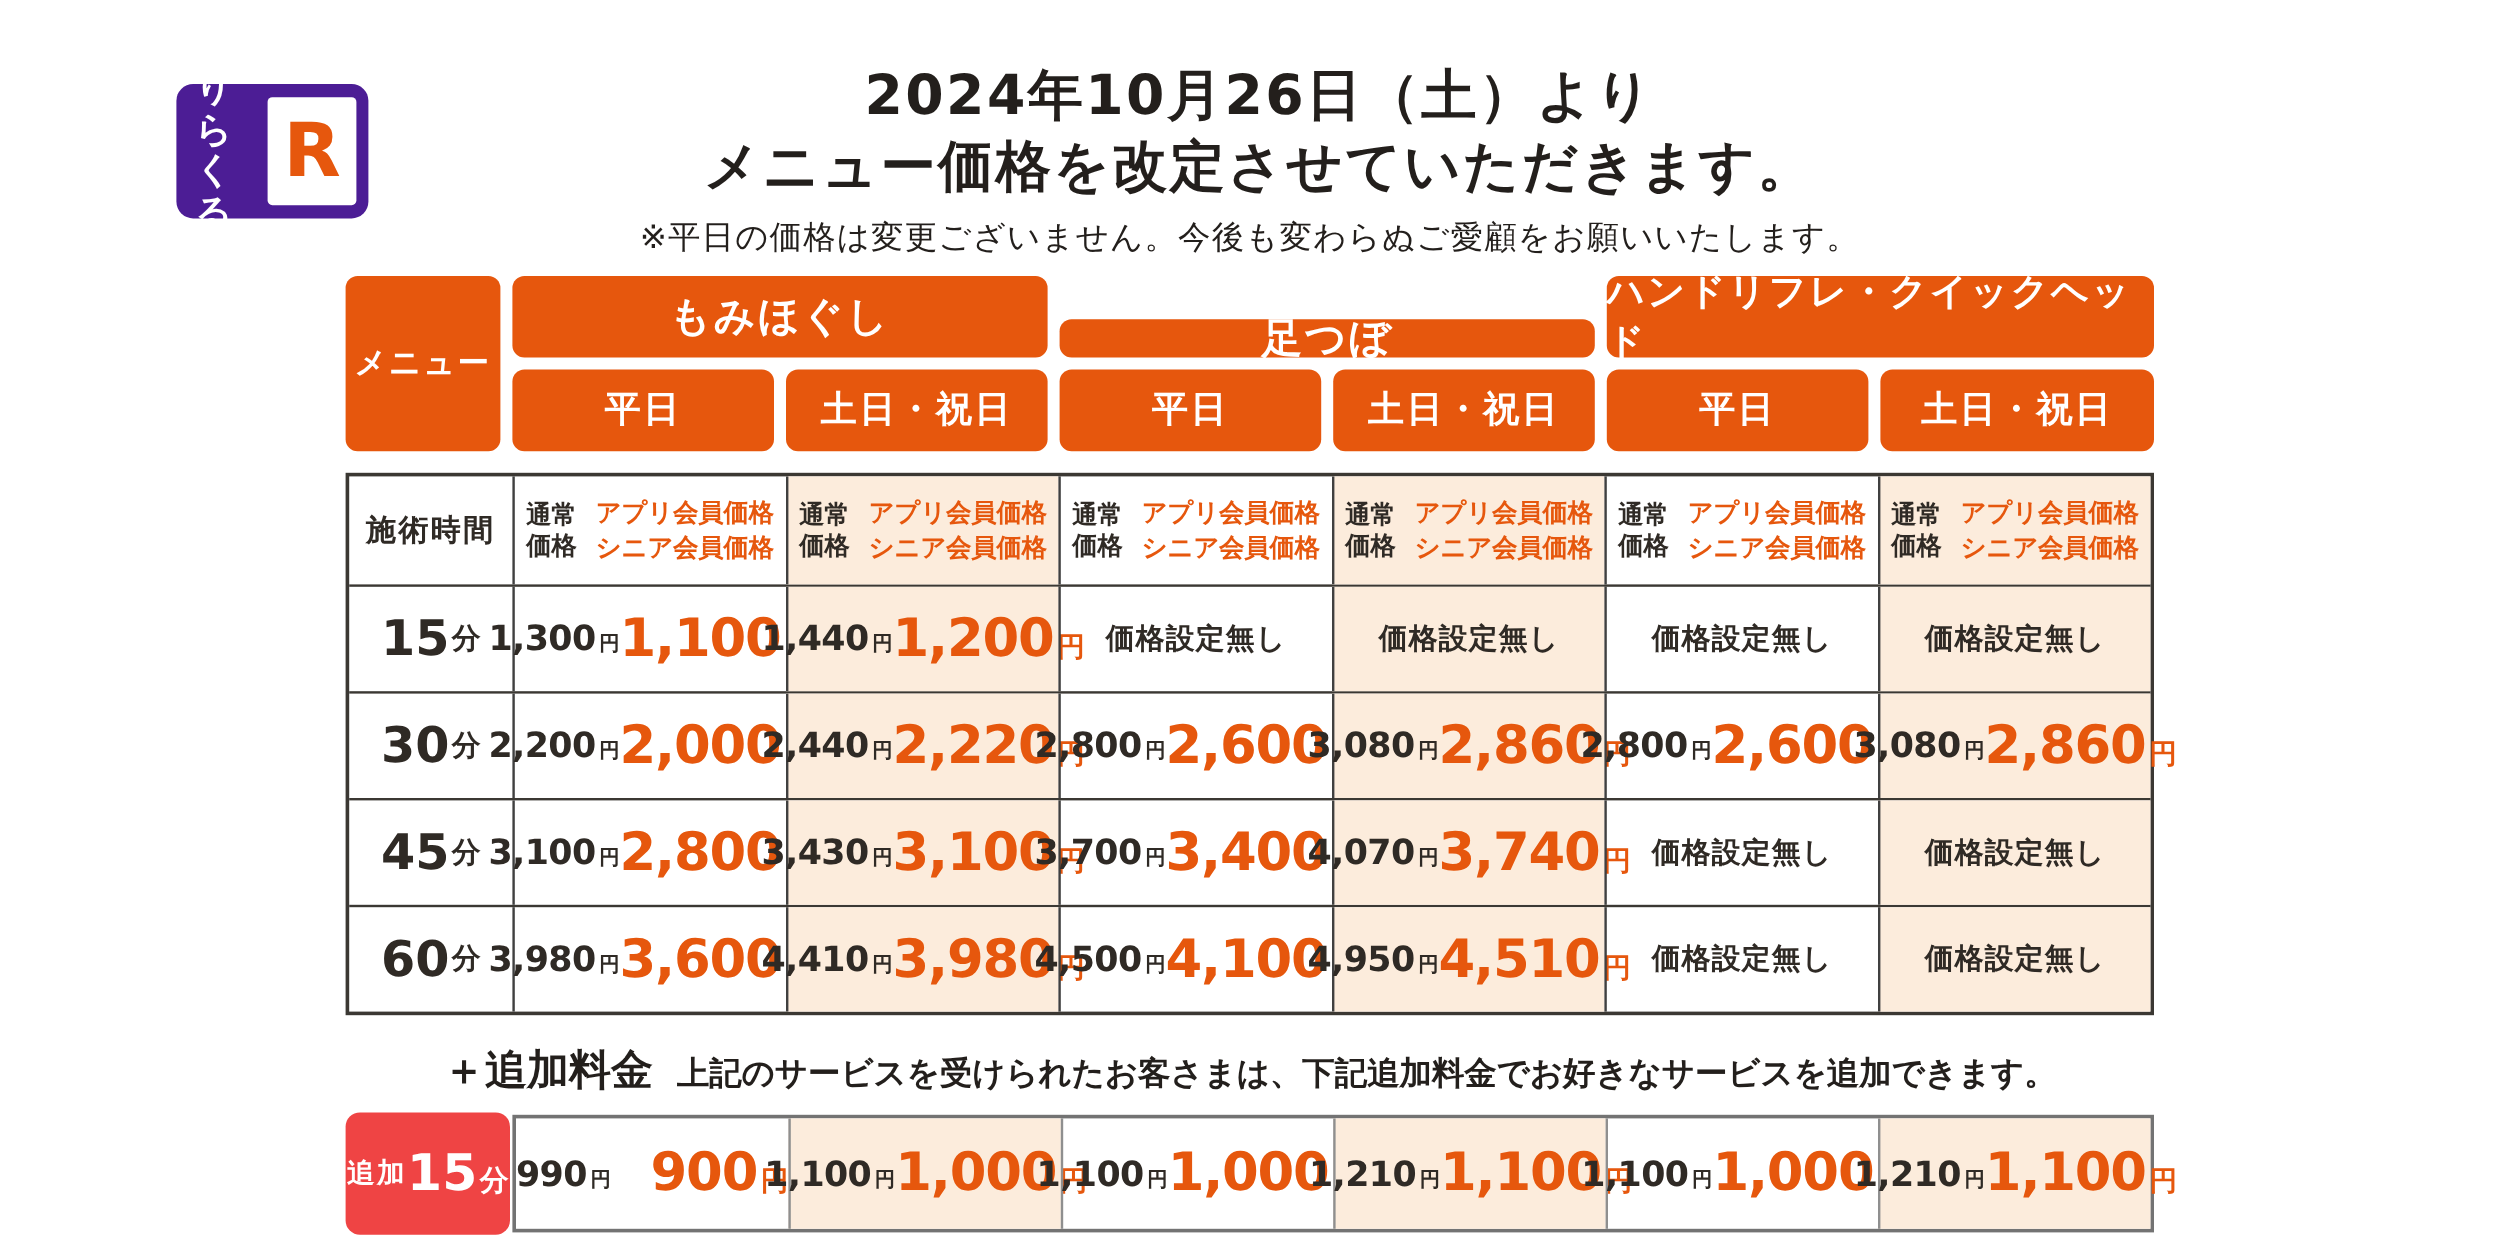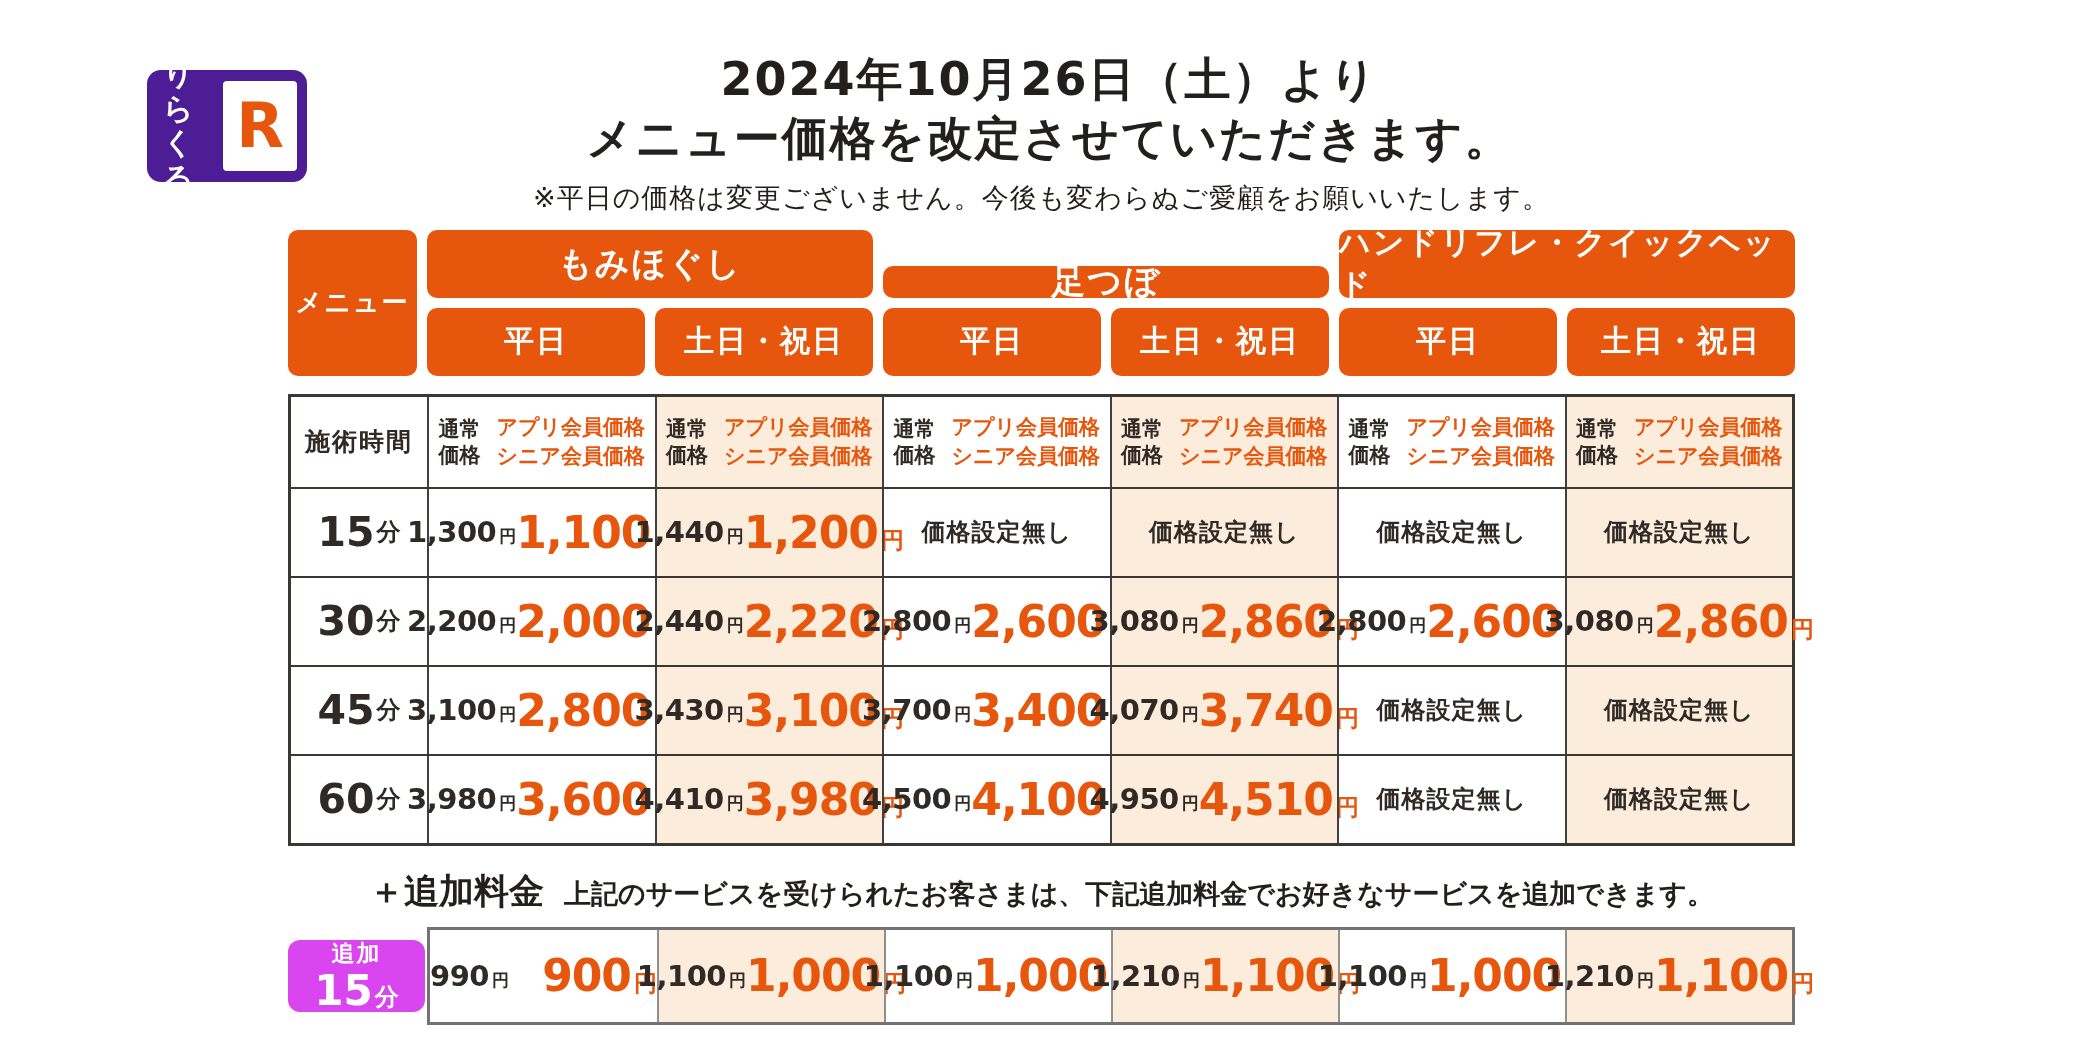--- a/index.html
+++ b/index.html
@@ -69,22 +69,22 @@
   .p-mem{font-size:44px;font-weight:bold;color:#e6570d;letter-spacing:-1px;}
   .yen-m{font-size:23px;font-weight:bold;color:#e6570d;margin-left:3px;}
   .gap{width:18px;}
   .none-label{font-size:24px;font-weight:bold;letter-spacing:1px;}
   
   .addon-head{margin-top:22px;text-align:center;font-weight:bold;color:#231f1c;display:flex;align-items:baseline;justify-content:center;gap:20px;}
   .addon-title{font-size:35px;font-weight:bold;}
   .addon-desc{font-size:27px;font-weight:bold;}
   .addon-row{display:grid;grid-template-columns:139px 1368px;margin-top:12px;align-items:center;}
   .addon-box{
-    width:137px;height:72px;background:#d946ef;border-radius:12px;color:#fff;
-    display:flex;flex-direction:column;align-items:center;justify-content:center;box-sizing:border-box;
+    width:137px;height:102px;background:#ef4444;border-radius:12px;color:#fff;
+    display:flex;flex-direction:row;align-items:center;justify-content:center;box-sizing:border-box;
   }
   .addon-box-top{font-size:23px;font-weight:bold;letter-spacing:2px;}
   .addon-box-time{line-height:1.05;}
   .addon-box-time .time-num{font-size:42px;color:#fff;}
   .addon-box-time .time-unit{font-size:24px;color:#fff;}
   .atable{border:3px solid #737373;display:grid;grid-template-columns:repeat(6,227px);}
   .atable > div + div{border-left:2px solid #8f8f8f;}
   .atable .cell{height:92px;}
   .atable .cell:nth-child(even){background:#fcecdc;}
 </style>

